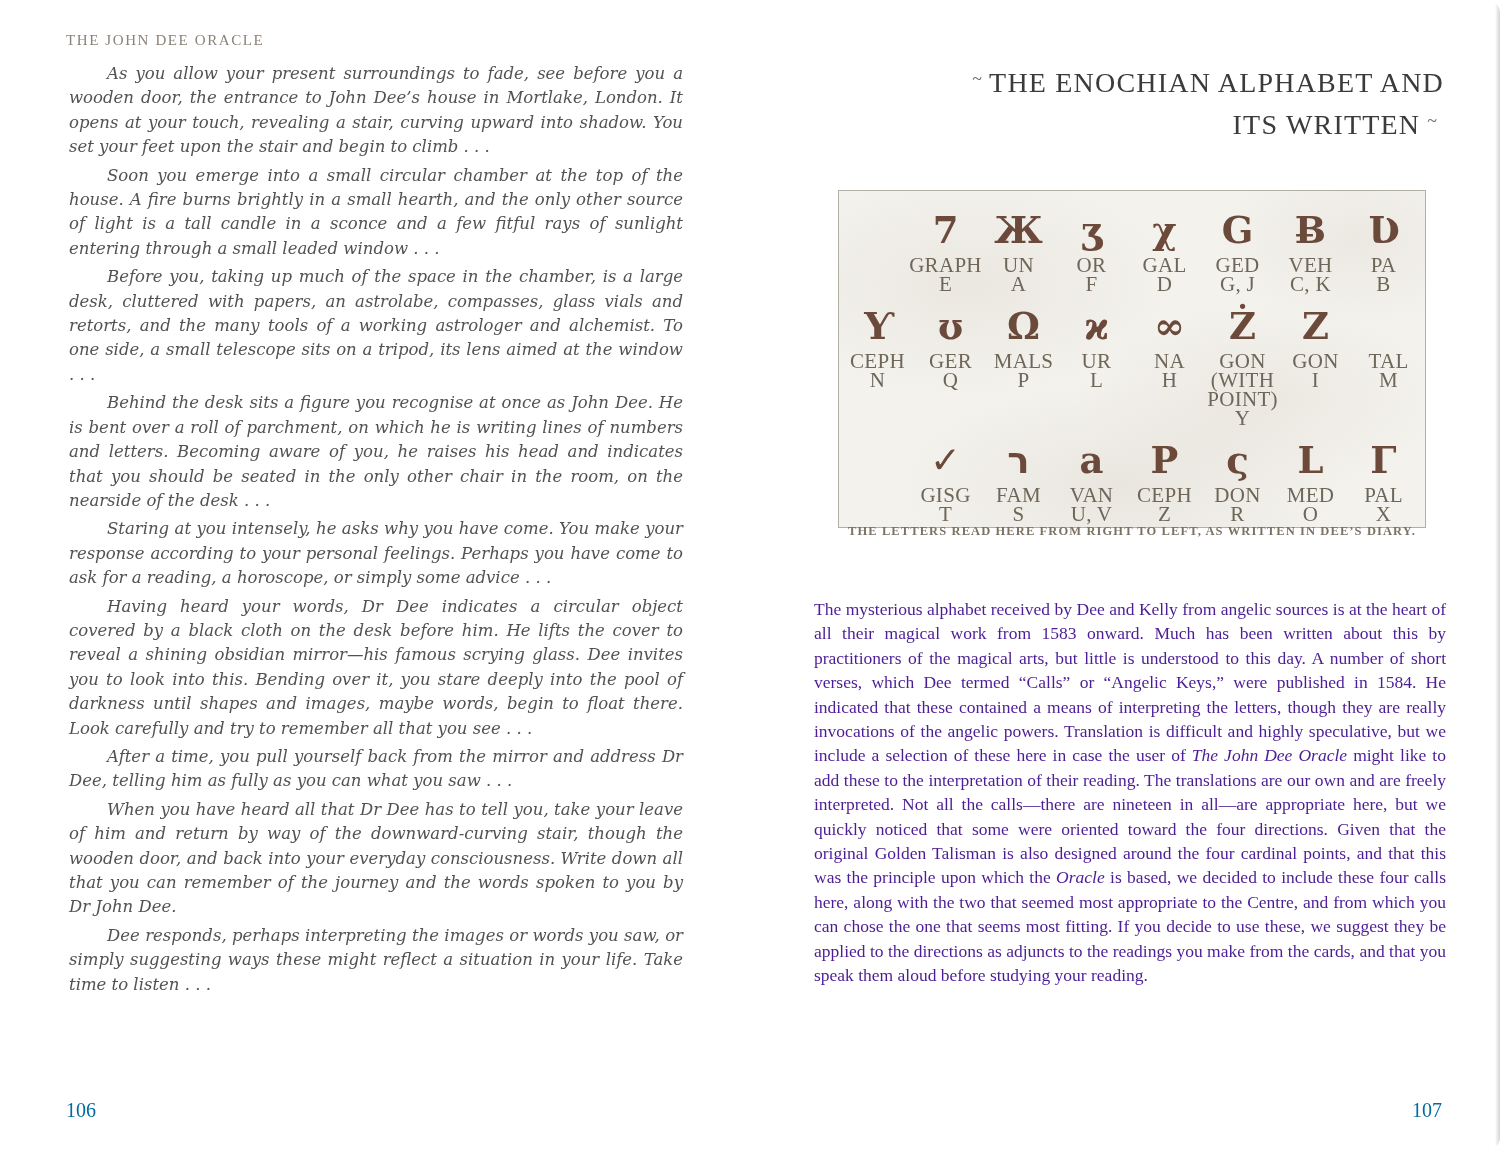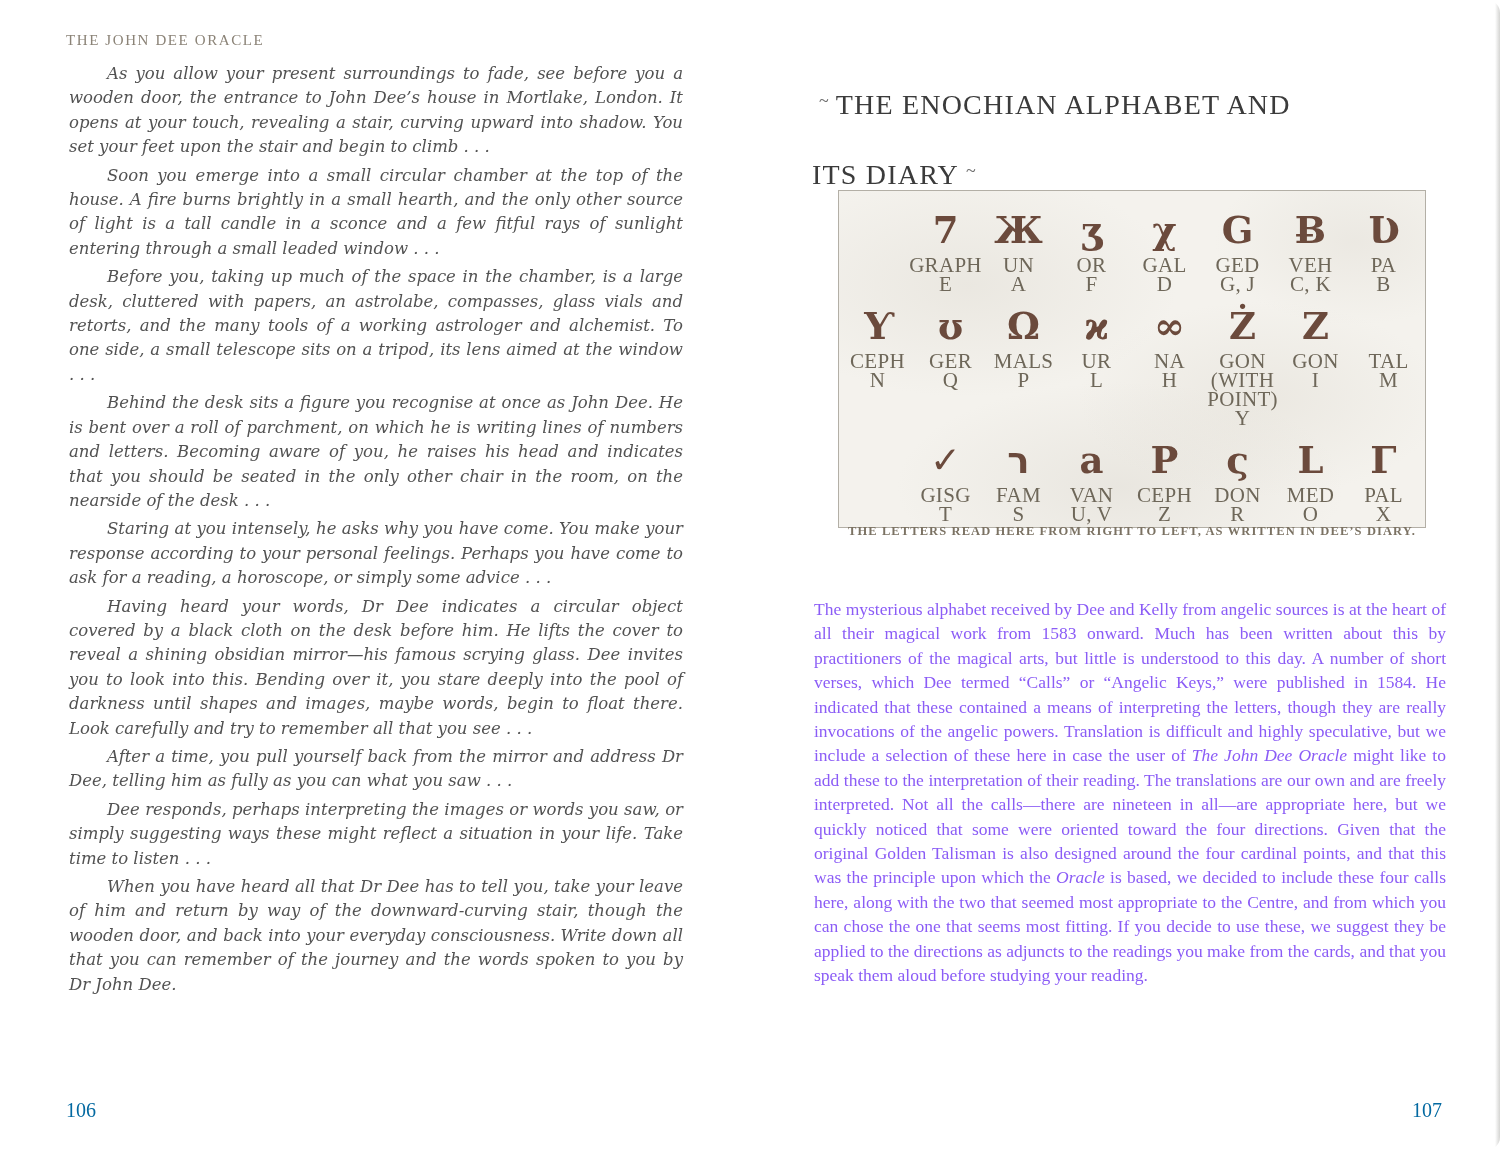--- a/index.html
+++ b/index.html
@@ -24,22 +24,22 @@
     font-size:16.5px; line-height:24.4px; color:#525252; text-align:justify;
   }
   .page-num {
     position:absolute; bottom:28px; font-size:20px; color:#0369a1;
   }
   .page-num.left { left:66px; }
   .page-num.right { right:58px; }
 
   
   .chapter-title {
-    position:absolute; left:812px; top:68px; width:632px;
-    text-align:left; font-size:28px; line-height:67px;
+    position:absolute; left:812px; top:60px; width:632px;
+    text-align:right; font-size:28px; line-height:38px;
     color:#3b3b3b; letter-spacing:1.2px;
   }
   .chapter-title .tilde {
     font-size:18px; color:#6c6c6c; vertical-align:7px;
     letter-spacing:0; margin:0 7px;
   }
 
   .alphabet-panel {
     position:absolute; left:838px; top:190px; width:588px; height:338px;
     box-sizing:border-box; border:1px solid #b3afa6;
@@ -65,48 +65,48 @@
   .letter-name, .letter-latin {
     font-size:21px; line-height:19px; color:#6e6759; letter-spacing:0.3px;
   }
   .panel-caption {
     margin-top:auto; margin-bottom:12px; text-align:center;
     font-size:12.5px; letter-spacing:1.1px; color:#7b7263;font-weight:bold;
   }
 
   .right-body {
     position:absolute; left:814px; top:597px; width:632px;
-    font-size:17.5px; line-height:24.4px; color:#8b5cf6; text-align:justify;
+    font-size:17.5px; line-height:24.4px; color:#4c1d95; text-align:justify;
   }
   .right-body .ital { font-style:italic; }
 </style>
 </head>
 <body>
 
 <div class="spread">
 
   <div class="running-head">THE JOHN DEE ORACLE</div>
 
   <div class="left-body">
     <p>As you allow your present surroundings to fade, see before you a wooden door, the entrance to John Dee’s house in Mortlake, London. It opens at your touch, revealing a stair, curving upward into shadow. You set your feet upon the stair and begin to climb . . .</p>
     <p>Soon you emerge into a small circular chamber at the top of the house. A fire burns brightly in a small hearth, and the only other source of light is a tall candle in a sconce and a few fitful rays of sunlight entering through a small leaded window . . .</p>
     <p>Before you, taking up much of the space in the chamber, is a large desk, cluttered with papers, an astrolabe, compasses, glass vials and retorts, and the many tools of a working astrologer and alchemist. To one side, a small telescope sits on a tripod, its lens aimed at the window . . .</p>
     <p>Behind the desk sits a figure you recognise at once as John Dee. He is bent over a roll of parchment, on which he is writing lines of numbers and letters. Becoming aware of you, he raises his head and indicates that you should be seated in the only other chair in the room, on the nearside of the desk . . .</p>
     <p>Staring at you intensely, he asks why you have come. You make your response according to your personal feelings. Perhaps you have come to ask for a reading, a horoscope, or simply some advice . . .</p>
     <p>Having heard your words, Dr Dee indicates a circular object covered by a black cloth on the desk before him. He lifts the cover to reveal a shining obsidian mirror—his famous scrying glass. Dee invites you to look into this. Bending over it, you stare deeply into the pool of darkness until shapes and images, maybe words, begin to float there. Look carefully and try to remember all that you see . . .</p>
     <p>After a time, you pull yourself back from the mirror and address Dr Dee, telling him as fully as you can what you saw . . .</p>
+    <p>When you have heard all that Dr Dee has to tell you, take your leave of him and return by way of the downward-curving stair, though the wooden door, and back into your everyday consciousness. Write down all that you can remember of the journey and the words spoken to you by Dr John Dee.</p>
     <p>Dee responds, perhaps interpreting the images or words you saw, or simply suggesting ways these might reflect a situation in your life. Take time to listen . . .</p>
-    <p>When you have heard all that Dr Dee has to tell you, take your leave of him and return by way of the downward-curving stair, though the wooden door, and back into your everyday consciousness. Write down all that you can remember of the journey and the words spoken to you by Dr John Dee.</p>
   </div>
 
   <div class="page-num left">106</div>
 
   <div class="chapter-title">
     <div><span class="tilde">~</span><span>THE ENOCHIAN ALPHABET AND</span></div>
-    <div><span>ITS DIARY</span><span class="tilde">~</span></div>
+    <div><span>ITS WRITTEN</span><span class="tilde">~</span></div>
   </div>
 
   <div class="alphabet-panel">
     <div class="rows">
         <div class="letter-row offset">
           <div class="letter-cell">
             <span class="glyph" style="color: rgb(107, 74, 60);">7</span>
             <div class="letter-name">GRAPH</div>
             <div class="letter-latin">E</div>
           </div>

